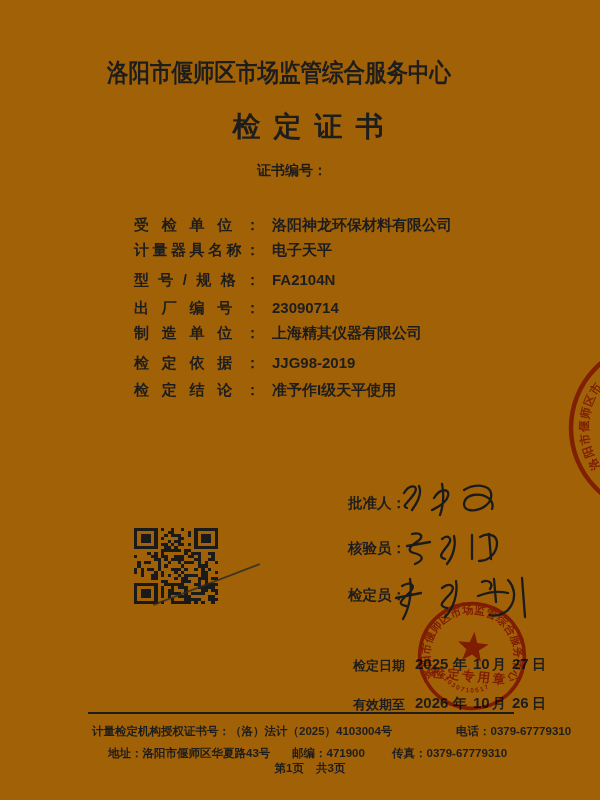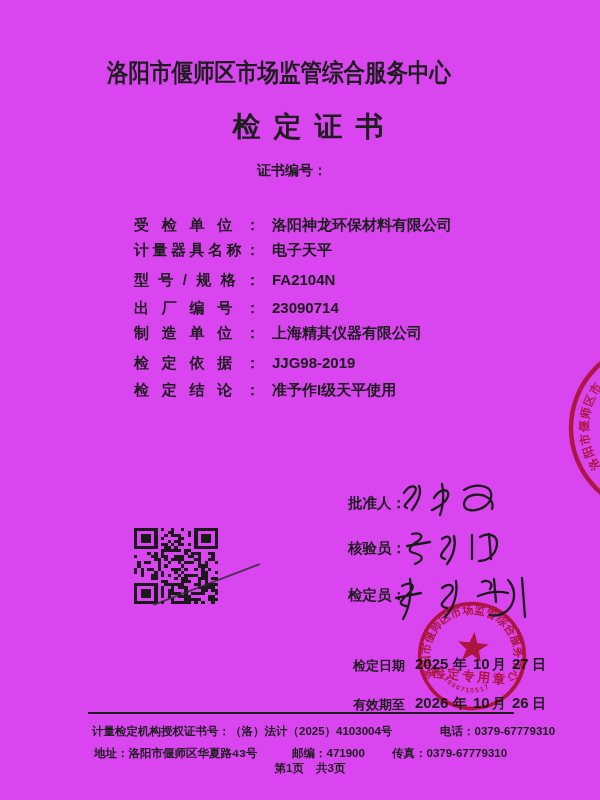--- a/index.html
+++ b/index.html
@@ -1,17 +1,17 @@
 <!DOCTYPE html>
 <html><head>
 <meta charset="utf-8">
 <style>
   html,body{margin:0;padding:0;background:#e8e8e8;}
   .page{
-    position:relative;width:600px;height:800px;background:#d946ef;
+    position:relative;width:600px;height:800px;background:#a16207;
     font-family:"Liberation Sans","DejaVu Sans",sans-serif;
     color:#1d1d1d;overflow:hidden;margin:0 auto;
   }
   .abs{position:absolute;}
 
   .org-title{left:-21px;top:56px;width:600px;text-align:center;font-size:25px;font-weight:bold;letter-spacing:0;}
   .org-title .sqz{display:inline-block;transform:scaleX(.86);transform-origin:center;white-space:nowrap;}
 
   .doc-title{left:8px;top:108px;width:600px;text-align:center;font-size:28px;font-weight:bold;letter-spacing:13px;text-indent:13px;}
 
@@ -29,22 +29,22 @@
   .date-row .yy{position:absolute;left:62px;font-size:15px;text-align:right;}
   .date-row .uy{position:absolute;left:100px;top:1px;font-size:14px;}
   .date-row .mm{position:absolute;left:120px;font-size:15px;}
   .date-row .um{position:absolute;left:139px;top:1px;font-size:14px;}
   .date-row .dd{position:absolute;left:159px;font-size:15px;}
   .date-row .ud{position:absolute;left:179px;top:1px;font-size:14px;}
 
   .sep{left:88px;top:712px;width:426px;height:2px;background:#1d1d1d;}
 
   .foot{font-size:11.5px;font-weight:bold;white-space:nowrap;}
-  .f1{left:92px;top:724px;}  .f1p{left:392px;top:724px;padding-left:48px;}
-  .f2{left:94px;top:746px;font-family:Liberation Mono, monospace;}  .f2z{left:292px;top:746px;} .f2f{left:392px;top:746px;}
+  .f1{left:92px;top:724px;}  .f1p{left:408px;top:724px;padding-left:48px;}
+  .f2{left:108px;top:746px;}  .f2z{left:292px;top:746px;} .f2f{left:392px;top:746px;}
   .f3{left:0;top:761px;width:620px;text-align:center;font-size:11.5px;font-weight:bold;}
   .f3 span{margin:0 6px;}
 
   .qr{left:134px;top:528px;width:84px;height:76px;}
   .qr svg{width:84px;height:76px;display:block;}
   .scratch{left:153px;top:604px;width:114px;height:2px;background:#2a2a2a;transform:rotate(-21deg);transform-origin:left top;opacity:.8;}
 
   .stamp{left:411px;top:595px;width:122px;height:122px;transform:rotate(6deg);mix-blend-mode:multiply;opacity:.88;pointer-events:none;}
   .edge-stamp{left:556px;top:352px;width:44px;height:155px;mix-blend-mode:multiply;opacity:.85;pointer-events:none;}
 </style>

